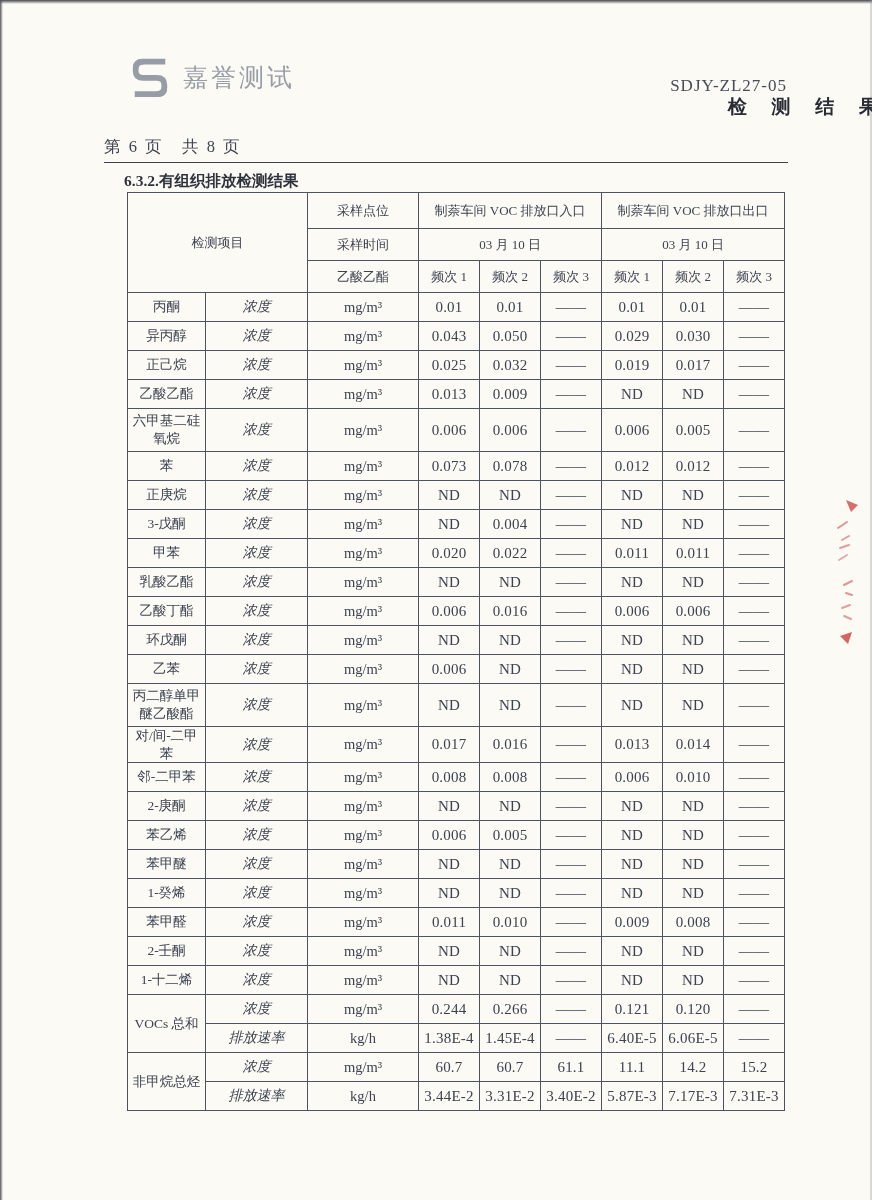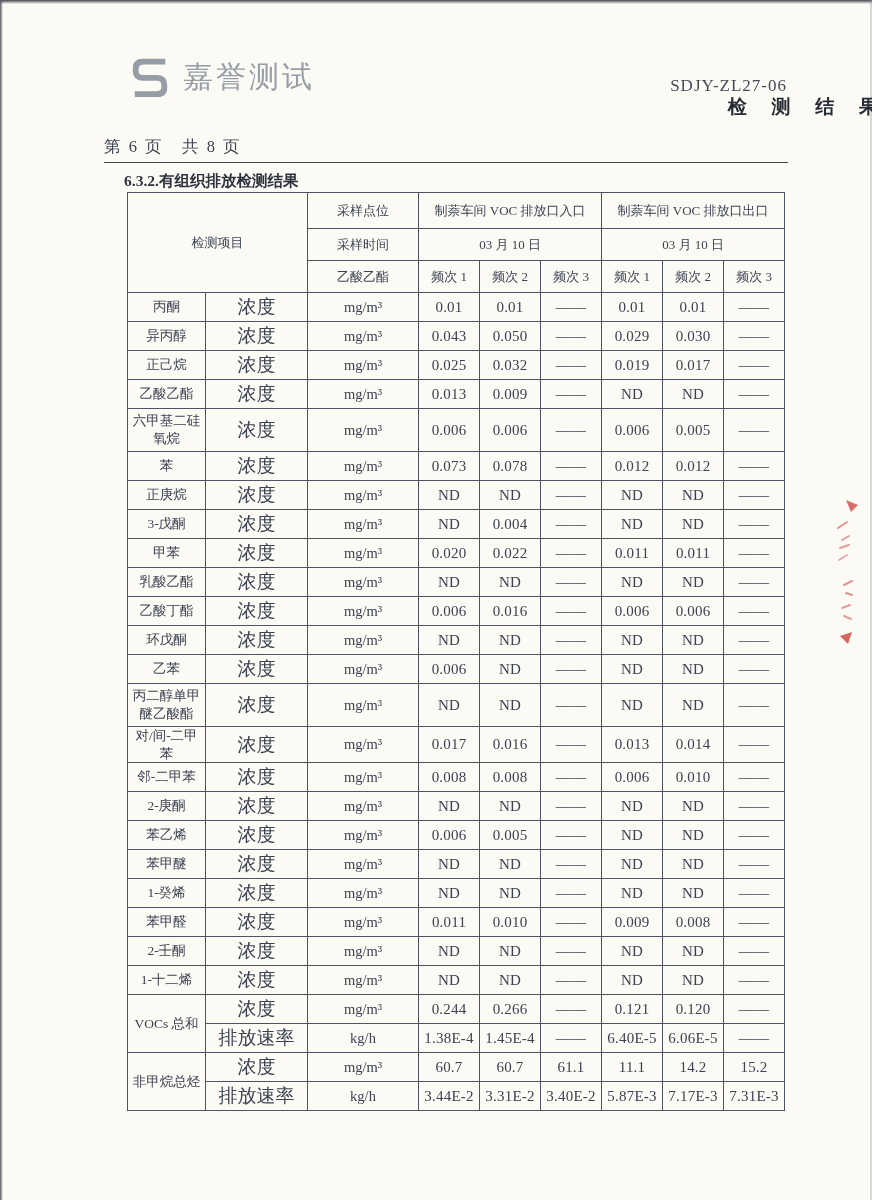--- a/index.html
+++ b/index.html
@@ -15,21 +15,21 @@
   .edge-top{position:absolute;top:0;left:0;right:0;height:4px;
     background:linear-gradient(#46474f,rgba(70,71,79,0));}
   .edge-left{position:absolute;top:0;left:0;bottom:0;width:3px;
     background:linear-gradient(90deg,#55565e,rgba(85,86,94,0));}
   .edge-right{position:absolute;top:0;right:0;bottom:0;width:2px;background:rgba(150,150,158,.35);}
 
   .header{position:absolute;top:56px;left:127px;width:660px;
     display:flex;justify-content:space-between;align-items:flex-start;}
   .brand{display:flex;align-items:center;gap:10px;color:var(--logo-gray);}
   .brand svg{display:block;}
-  .brand-text{font-size:30px;letter-spacing:3px;font-family:Liberation Serif, serif;}
+  .brand-text{font-size:25px;letter-spacing:3px;font-family:Liberation Serif, serif;}
   .doc-code{margin-top:20px;font-size:17px;color:#474c58;letter-spacing:1px;}
 
   .title{position:absolute;top:94px;left:16px;width:100%;margin:0;text-align:right;
     font-size:19px;font-weight:bold;letter-spacing:10px;color:var(--title-ink);}
 
   .report-line{position:absolute;top:136px;left:104px;width:684px;
     display:flex;justify-content:space-between;align-items:flex-end;
     font-size:16.5px;color:#3f4450;border-bottom:1.5px solid #3e434e;padding-bottom:4px;}
   .page-no{letter-spacing:2px;}
 
@@ -38,21 +38,21 @@
 
   table.results{position:absolute;top:192px;left:127px;width:657px;
     border-collapse:collapse;table-layout:fixed;font-size:15px;color:#3c4250;}
   .results th,.results td{border:1px solid var(--border);text-align:center;
     vertical-align:middle;padding:0 2px;font-weight:normal;overflow:hidden;}
   .results thead tr.h1{height:36px;}
   .results thead tr.h2,.results thead tr.h3{height:32px;}
   .results tbody tr{height:29px;}
   .results tbody tr.tall{height:43px;margin-left:24px;}
   .results td.name{font-size:13.5px;line-height:1.3;}
-  .results td.param{font-size:19px;}
+  .results td.param{font-size:14px;font-style:italic;}
   .results td.unit{font-size:14.5px;}
   .results td.val{font-size:15px;letter-spacing:.2px;}
   .results th{font-size:13px;}
 
   .stamp{position:absolute;left:826px;top:490px;width:44px;height:165px;}
 </style>
 </head>
 <body>
 
 <div class="scan">
@@ -61,21 +61,21 @@
   <div class="edge-right"></div>
 
   <div class="header">
     <div class="brand">
       <svg width="46" height="42" viewBox="0 0 48 44">
         <path d="M37 6 H17 Q9 6 9 13 V16 Q9 23 17 23 H31 Q39 23 39 30 V33 Q39 40 31 40 H11" fill="none" stroke="#979da6" stroke-width="6" stroke-linecap="square"></path>
         <path d="M9 13 Q9 6 17 6 M39 33 Q39 40 31 40" fill="none" stroke="#979da6" stroke-width="6"></path>
       </svg>
       <span class="brand-text">嘉誉测试</span>
     </div>
-    <div class="doc-code">SDJY-ZL27-06</div>
+    <div class="doc-code">SDJY-ZL27-05</div>
   </div>
 
   <h1 class="title">检 测 结 果</h1>
 
   <div class="report-line">
     <span class="page-no">第 6 页　共 8 页</span>
   </div>
 
   <div class="section-title">6.3.2.有组织排放检测结果</div>
 

